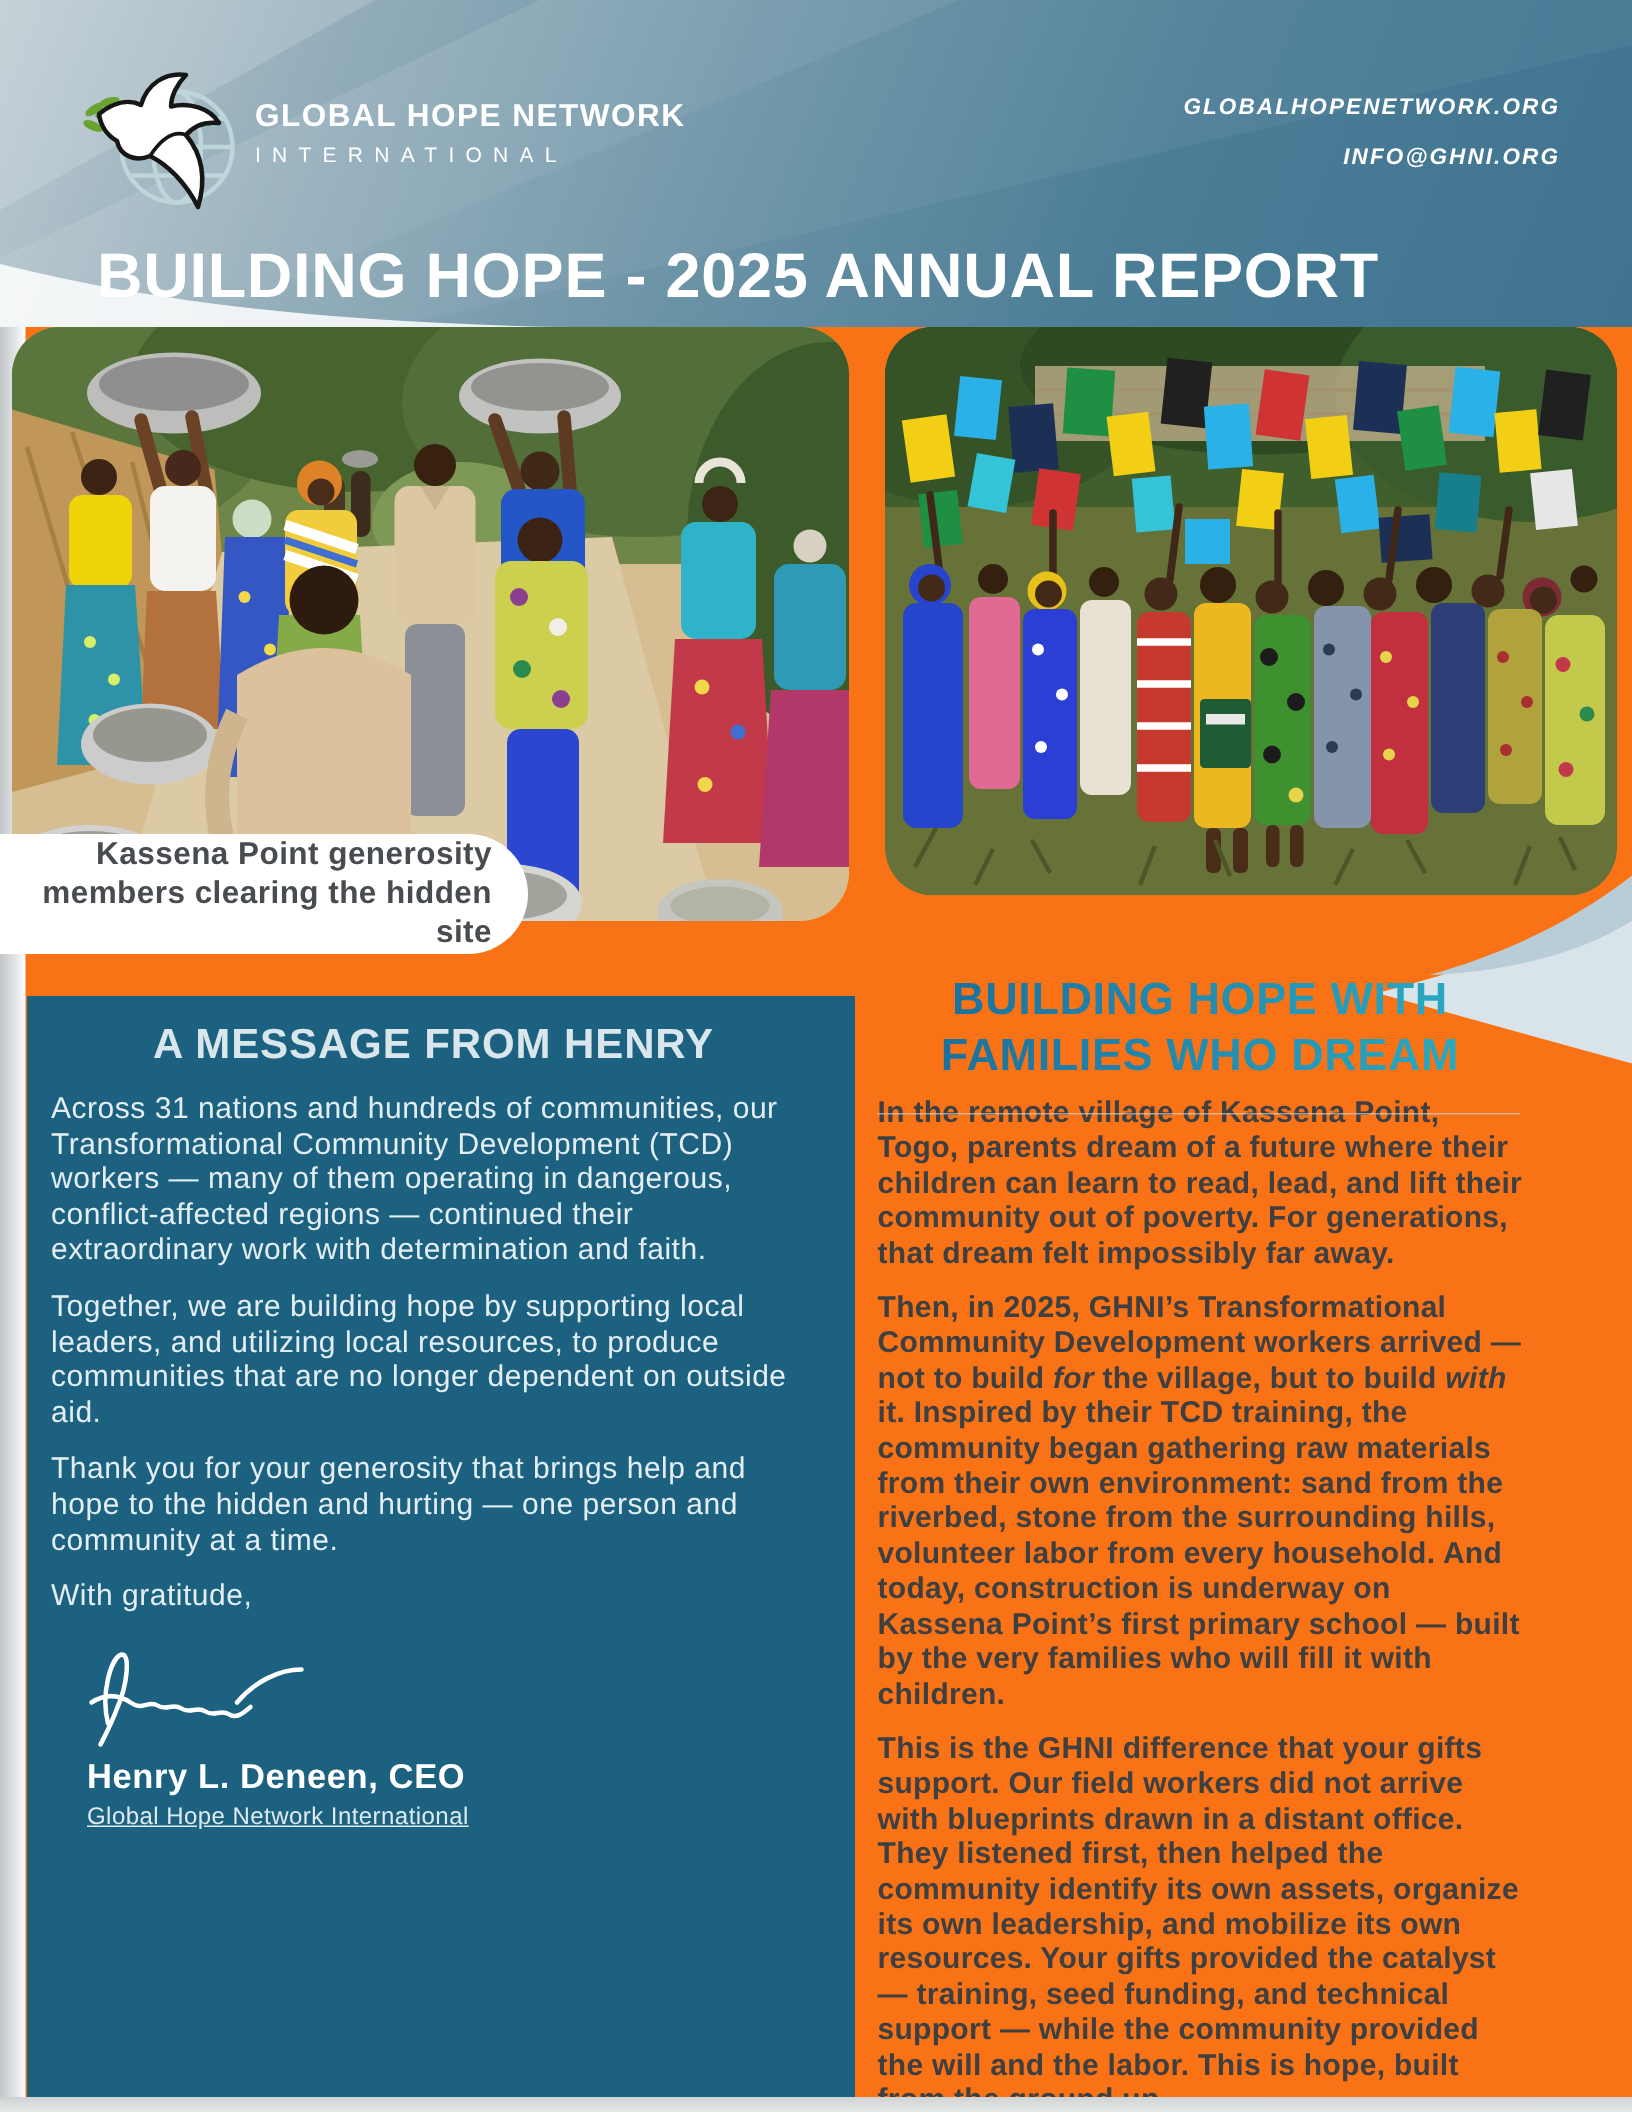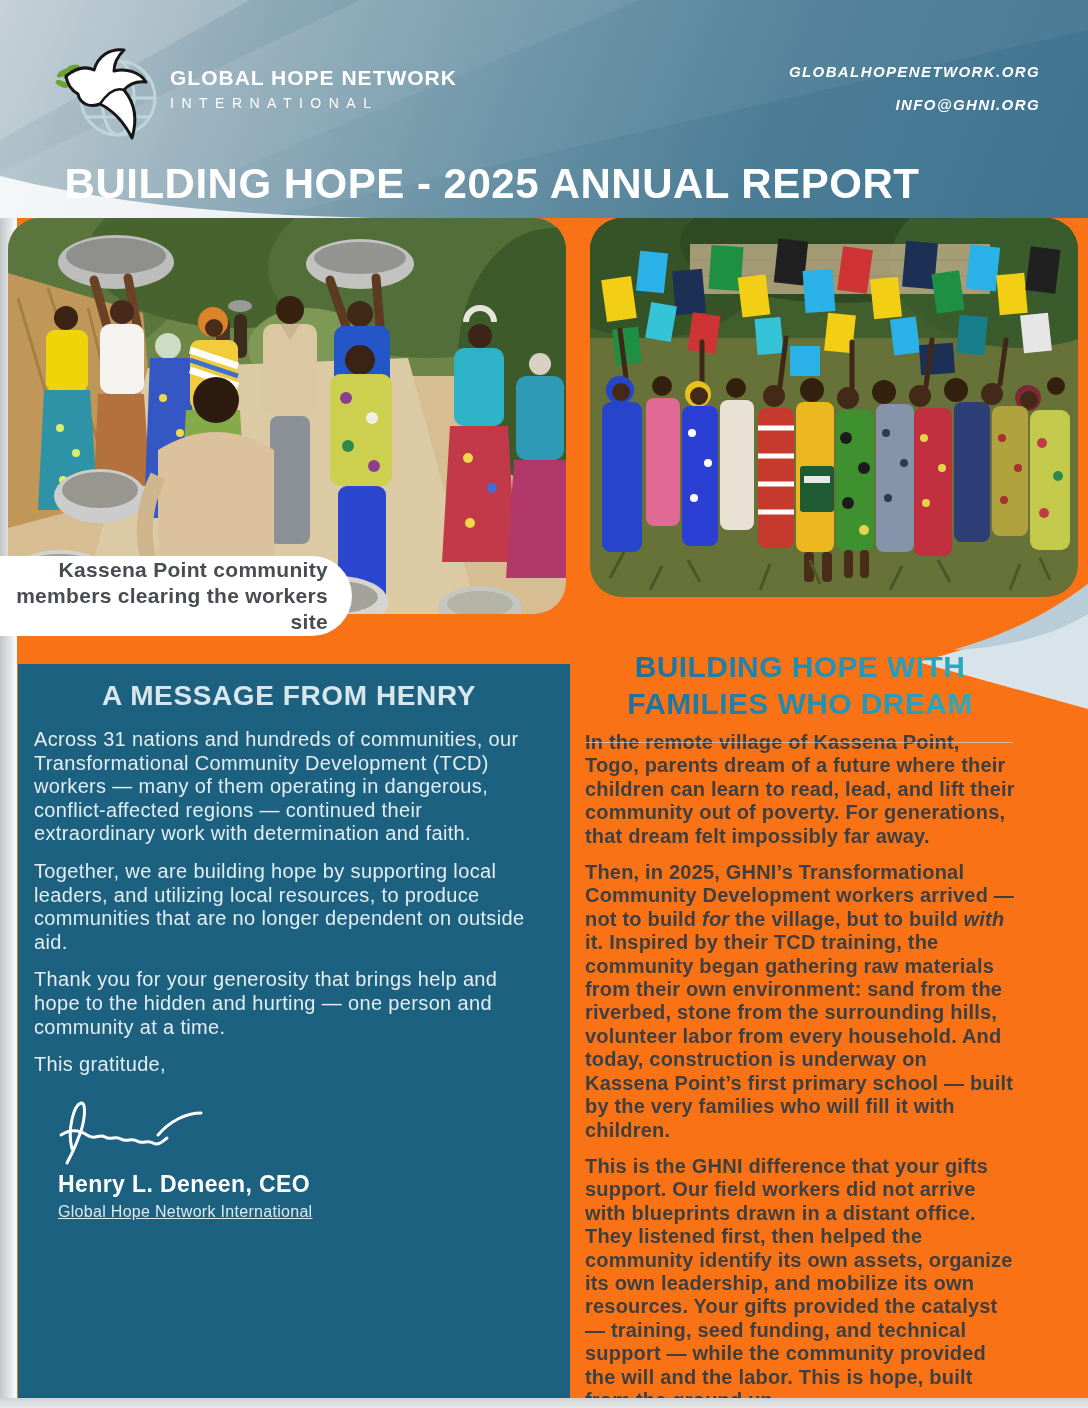--- a/index.html
+++ b/index.html
@@ -317,35 +317,35 @@
         <path d="M230,366 l-10,-24"></path>
           <path d="M300,372 l12,-24"></path>
           <path d="M360,364 l-12,-22"></path>
           <path d="M420,372 l10,-26"></path>
           <path d="M460,362 l-10,-22"></path>
       </g>
     </svg>
   </div>
 
   <div class="caption-box">
-    <div>Kassena Point community</div>
-    <div>members clearing the workers site</div>
+    <div>Kassena Point generosity</div>
+    <div>members clearing the hidden site</div>
   </div>
 
   <svg class="right-swoosh" viewBox="0 0 175 125" preserveAspectRatio="none">
     <path d="M175,0 C130,35 80,60 5,78 L175,125 Z" fill="#d9e4ea"></path>
     <path d="M175,0 C135,30 95,50 40,66 C90,64 140,52 175,30 Z" fill="#b9cdd8"></path>
   </svg>
 
   <div class="teal-panel">
     <h1>A MESSAGE FROM HENRY</h1>
     <p>Across 31 nations and hundreds of communities, our Transformational Community Development (TCD) workers — many of them operating in dangerous, conflict-affected regions — continued their extraordinary work with determination and faith.</p>
     <p>Together, we are building hope by supporting local leaders, and utilizing local resources, to produce communities that are no longer dependent on outside aid.</p>
     <p>Thank you for your generosity that brings help and hope to the hidden and hurting — one person and community at a time.</p>
-    <p class="closing">This gratitude,</p>
+    <p class="closing">With gratitude,</p>
     <svg class="signature" viewBox="0 0 160 74">
       <g stroke="#ffffff" stroke-width="3" fill="none" stroke-linecap="round">
         <path d="M18,56 C13,36 20,12 27,10 C33,9 31,30 24,46 C20,57 15,66 13,70"></path>
         <path d="M7,42 C18,35 27,38 33,42 C41,48 45,40 51,44 C57,48 61,42 67,46 C73,50 77,44 83,48 C89,52 93,46 99,50 C104,53 108,49 113,45"></path>
         <path d="M104,42 C116,28 132,20 147,20"></path>
       </g>
     </svg>
     <div class="signatory-name">Henry L. Deneen, CEO</div>
     <div class="signatory-org">Global Hope Network International</div>
   </div>

